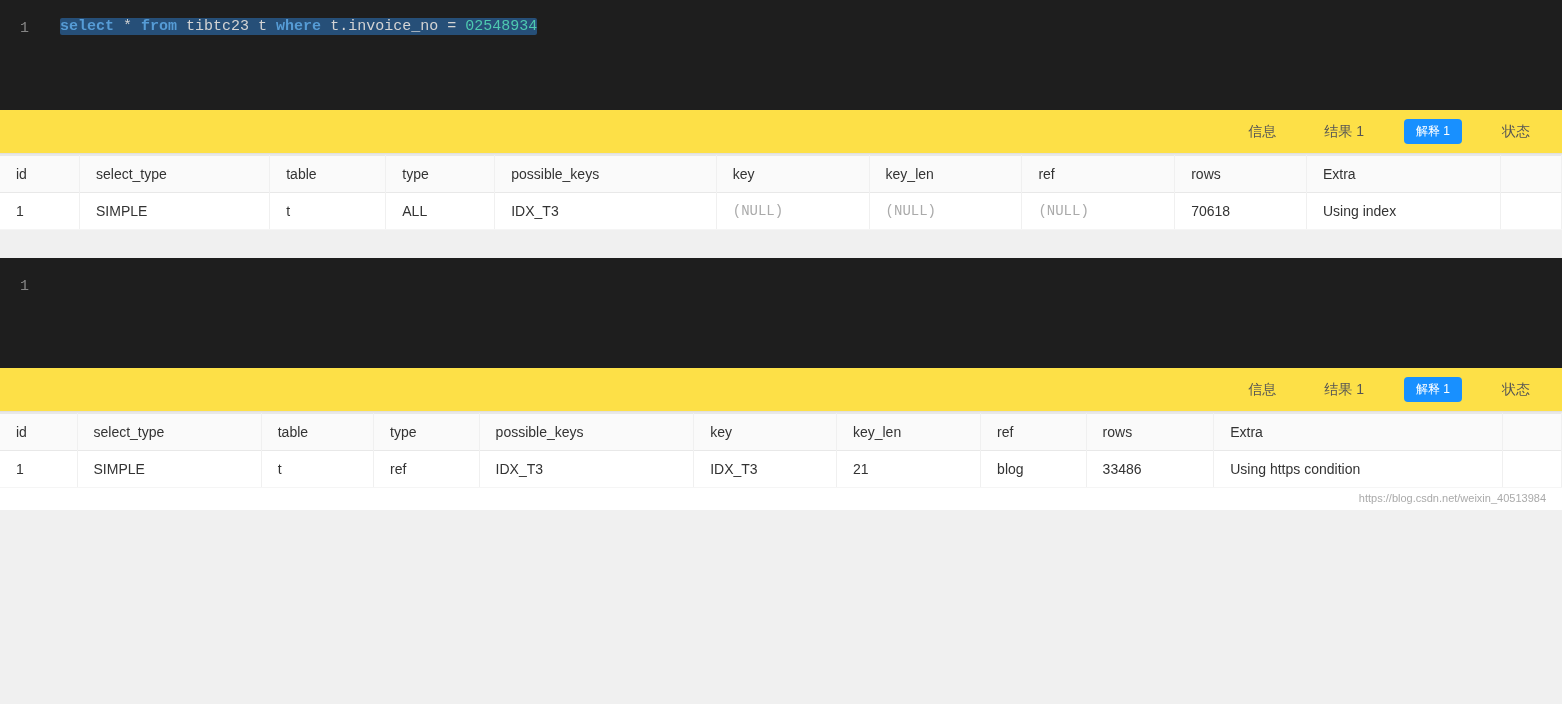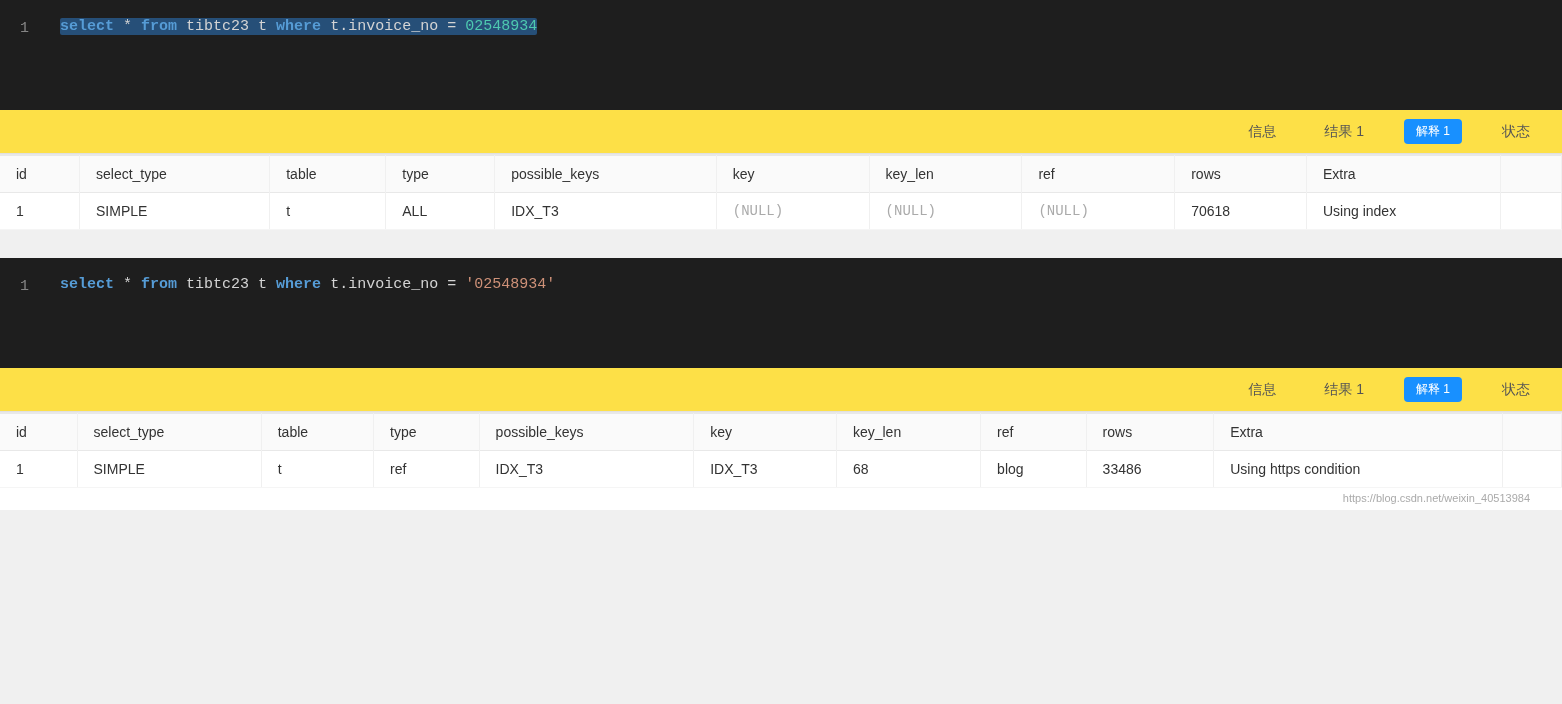--- a/index.html
+++ b/index.html
@@ -126,21 +126,21 @@
       font-family: Liberation Mono, monospace;
     }
 
     .spacer {
       height: 28px;
       background: #f0f0f0;
     }
 
     .watermark {
       text-align: right;
-      padding: 4px 32px 6px;
+      padding: 4px 16px 6px;
       font-size: 11px;
       color: #aaa;
       background: #fff;
     }
   </style>
 </head>
 <body>
 
 <div class="section">
   <div class="code-block">
@@ -200,30 +200,20 @@
       </tbody>
     </table>
   </div>
 </div>
 
 <div class="spacer"></div>
 
 <div class="section">
   <div class="code-block">
     <span class="line-number">1</span>
-    <div class="code-content">
-      <span class="kw-select">select</span>
-      <span class="kw-star"> * </span>
-      <span class="kw-from">from</span>
-      <span class="kw-table">  tibtc23 t </span>
-      <span class="kw-where">where</span>
-      <span class="kw-field"> t.invoice_no </span>
-      <span class="kw-eq"> = </span>
-      <span class="kw-str-val"> '02548934'</span>
-    </div>
   </div>
 
   <div class="toolbar">
     <button class="toolbar-btn">信息</button>
     <button class="toolbar-btn">结果 1</button>
     <button class="toolbar-btn active">解释 1</button>
     <button class="toolbar-btn">状态</button>
   </div>
 
   <div class="table-area">
@@ -244,21 +234,21 @@
         </tr>
       </thead>
       <tbody>
         <tr class="table-row">
           <td>1</td>
           <td>SIMPLE</td>
           <td>t</td>
           <td>ref</td>
           <td>IDX_T3</td>
           <td>IDX_T3</td>
-          <td>68</td>
+          <td>21</td>
           <td>blog</td>
           <td>33486</td>
           <td>Using https condition</td>
           <td></td>
         </tr>
       </tbody>
     </table>
   </div>
 
   <div class="watermark">https://blog.csdn.net/weixin_40513984</div>

